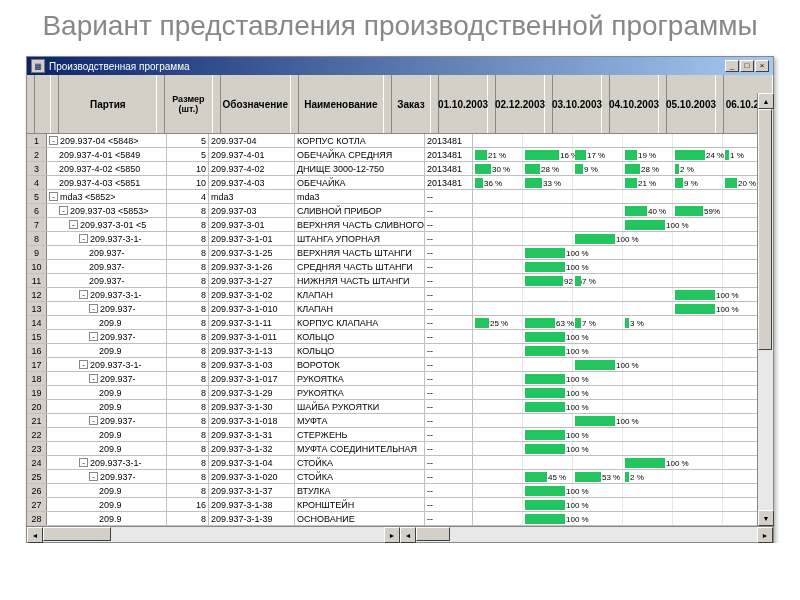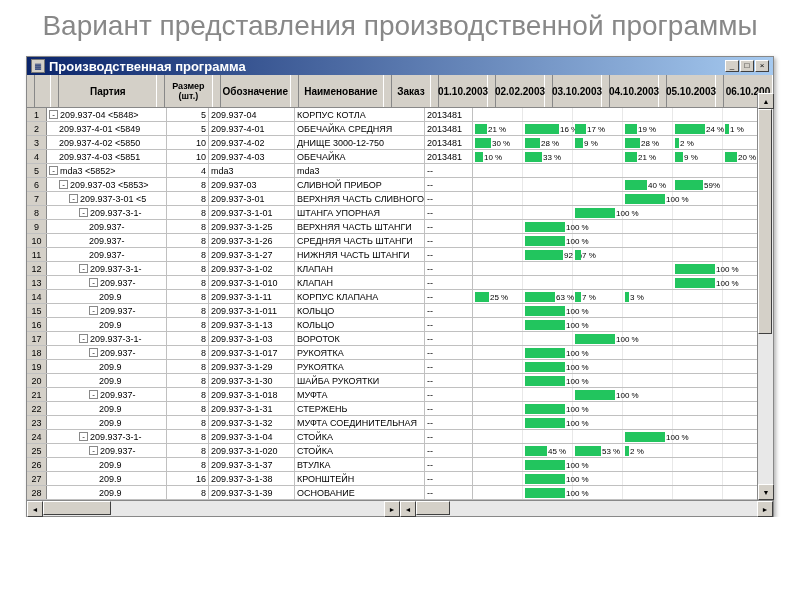--- a/index.html
+++ b/index.html
@@ -1,26 +1,26 @@
 <!DOCTYPE html>
 <html><head>
 <meta charset="utf-8">
 <style>
 * { box-sizing: border-box; margin: 0; padding: 0; }
 body { font-family: Tahoma, Arial, sans-serif; font-size: 10px; background: #fff; }
 .slide-title { text-align: center; font-size: 28px; color: #888; font-weight: normal; padding: 10px 0 14px; font-family: Arial, sans-serif; }
 .window { margin: 0 26px; border: 1px solid #888; background: #d4d0c8; box-shadow: 2px 2px 4px rgba(0,0,0,0.3); }
 .titlebar { background: linear-gradient(to right, #0a246a, #a6caf0); color: #fff; padding: 2px 4px; display: flex; align-items: center; height: 18px; }
 .titlebar-icon { width: 14px; height: 14px; background: #d4d0c8; margin-right: 4px; border: 1px solid #777; display: inline-flex; align-items: center; justify-content: center; font-size: 8px; color: #0a246a; }
-.titlebar-text { font-weight: bold; font-size: 13px; flex: 1; }
+.titlebar-text { font-weight: normal; font-size: 10px; flex: 1; }
 .titlebar-buttons { display: flex; gap: 1px; }
 .titlebar-btn { width: 14px; height: 12px; background: #d4d0c8; border: 1px solid #fff; border-right-color: #404040; border-bottom-color: #404040; font-size: 8px; text-align: center; line-height: 10px; font-family: Arial; color: #000; }
 .content { background: #fff; overflow: hidden; }
 .hdr-row { display: flex; background: #d4d0c8; border-bottom: 1px solid #888; font-size: 10px; }
-.hdr-cell { border-right: 1px solid #fff; border-left: 1px solid #888; padding: 6px 2px; text-align: center; font-weight: bold; color: #000; background: #d4d0c8; display: flex; align-items: center; justify-content: center; margin-left: 7px; }
+.hdr-cell { border-right: 1px solid #fff; border-left: 1px solid #888; padding: 19px 2px; text-align: center; font-weight: bold; color: #000; background: #d4d0c8; display: flex; align-items: center; justify-content: center; margin-left: 7px; }
 .c-num { width: 20px; }
 .c-party { width: 120px; }
 .c-size { width: 58px; font-size: 9px; }
 .c-desig { width: 86px; }
 .c-name { width: 104px; }
 .c-order { width: 48px; }
 .c-date { width: 50px; }
 .data-row { display: flex; border-bottom: 1px solid #c0c0c0; height: 14px; align-items: stretch; }
 .data-row .cell { border-right: 1px solid #c0c0c0; padding: 0 2px; overflow: hidden; white-space: nowrap; display: flex; align-items: center; font-size: 9px; }
 .row-num { width: 20px; background: #d4d0c8; text-align: center; justify-content: center; font-size: 9px; border-right: 1px solid #888 !important; }
@@ -61,21 +61,21 @@
   <div class="window-body">
     <div class="content">
       <div class="hdr-row">
         <div class="hdr-cell c-num"></div>
         <div class="hdr-cell c-party">Партия</div>
         <div class="hdr-cell c-size">Размер (шт.)</div>
         <div class="hdr-cell c-desig">Обозначение</div>
         <div class="hdr-cell c-name">Наименование</div>
         <div class="hdr-cell c-order">Заказ</div>
         <div class="hdr-cell c-date">01.10.2003</div>
-        <div class="hdr-cell c-date">02.02.2003</div>
+        <div class="hdr-cell c-date">02.12.2003</div>
         <div class="hdr-cell c-date">03.10.2003</div>
         <div class="hdr-cell c-date">04.10.2003</div>
         <div class="hdr-cell c-date">05.10.2003</div>
         <div class="hdr-cell c-date">06.10.200</div>
       </div>
       <div id="rows-container">
           <div class="data-row">
             <div class="cell row-num">1</div>
             <div class="cell party">
               <div class="party-inner" style="padding-left: 0px;">
@@ -181,21 +181,21 @@
             <div class="cell name-col">ОБЕЧАЙКА</div>
             <div class="cell order">2013481</div>
             <div class="gantt">
               <div class="gcell"></div>
               <div class="gcell"></div>
               <div class="gcell"></div>
               <div class="gcell"></div>
               <div class="gcell"></div>
               <div class="gcell"></div>
               <div class="bar" style="left: 2px; width: 8px;">
-                <span class="bar-label">10 %</span>
+                <span class="bar-label">36 %</span>
               </div>
               <div class="bar" style="left: 52px; width: 17px;">
                 <span class="bar-label">33 %</span>
               </div>
               <div class="bar" style="left: 152px; width: 12px;">
                 <span class="bar-label">21 %</span>
               </div>
               <div class="bar" style="left: 202px; width: 8px;">
                 <span class="bar-label">9 %</span>
               </div>

